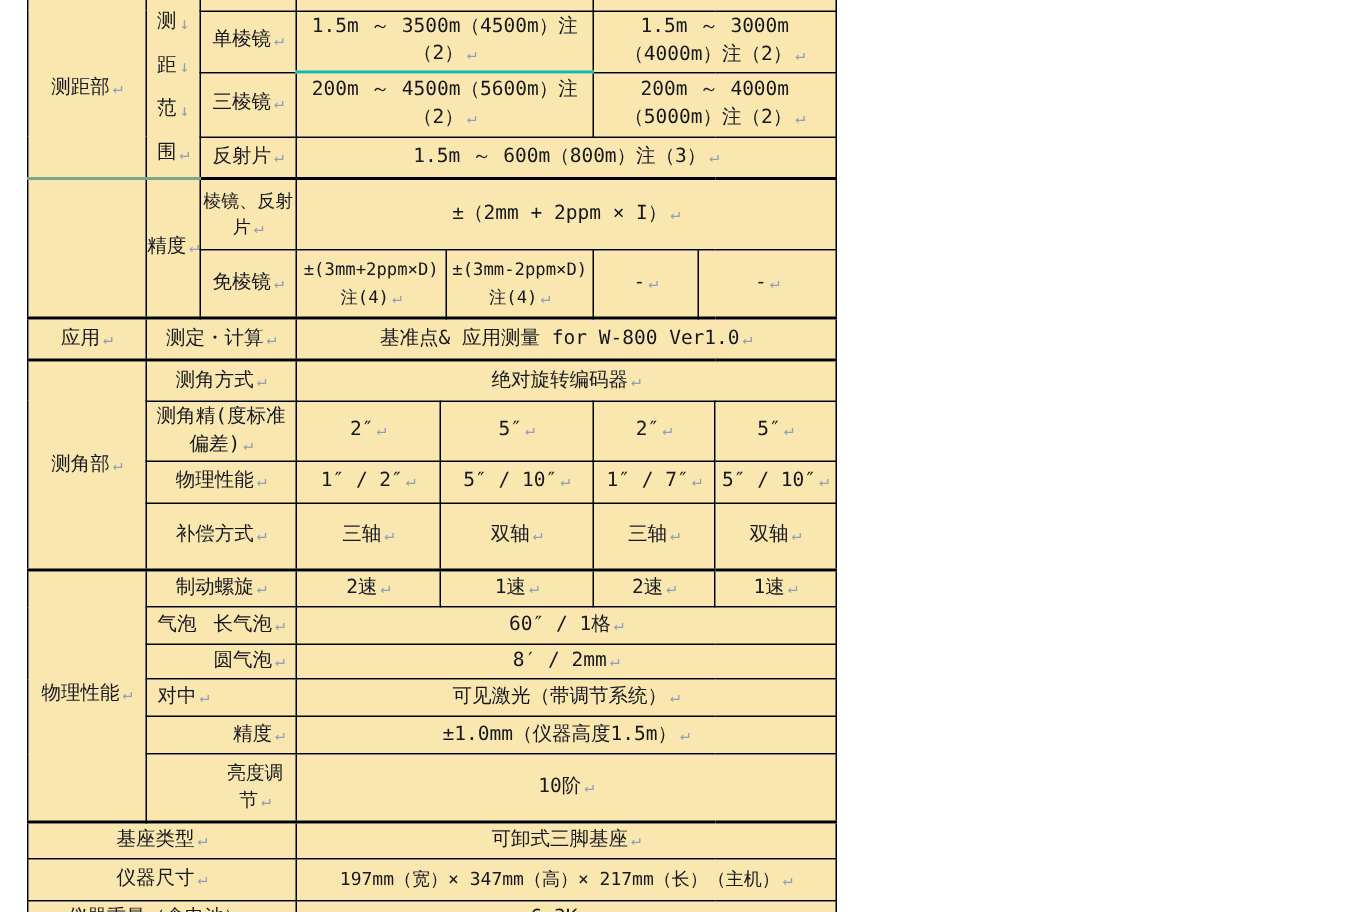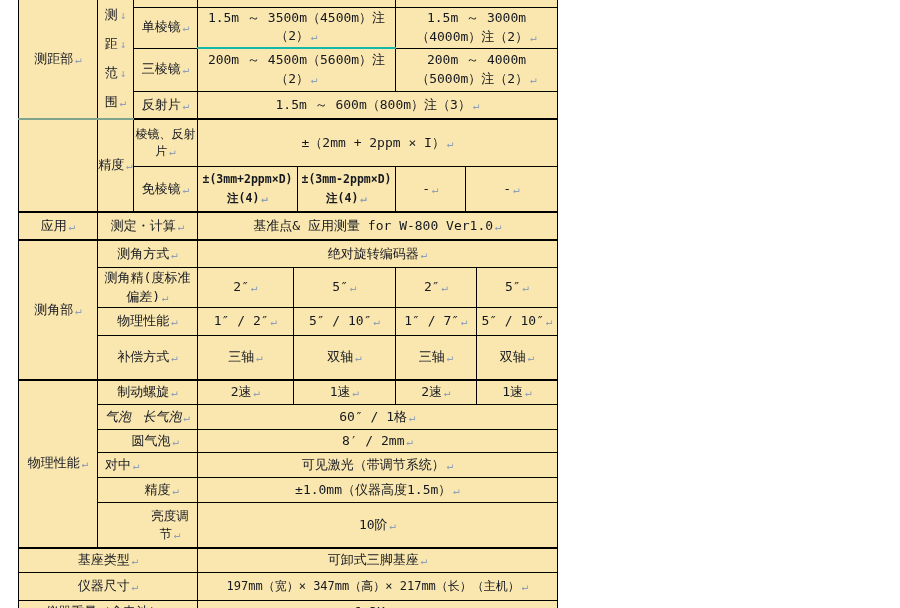--- a/index.html
+++ b/index.html
@@ -20,24 +20,24 @@
     word-break:break-word;
   }
   .noTop{border-top:0 !important;}
   .noBot{border-bottom:0 !important;}
   .t2k{border-top:2px solid #000;}
   .t2teal{border-top:2px solid #7fa38b;}
   .b1teal{border-bottom:1px solid #6f9e8f;}
   .t1teal{border-top:2px solid #14b8a6;}
   .mark{color:#8fa0b8;font-size:11px;padding-left:2px;}
   .fs12{font-size:12px;}
-  .fs11{font-size:11.5px;word-break:break-all;line-height:1.6;font-weight:bold;}
+  .fs11{font-size:11.5px;word-break:break-all;line-height:1.6;}
   .al{text-align:left;padding-left:7px;}
-  .ar{text-align:right;padding-right:18px;}
-  .bubble-cell{padding:0;font-style:italic;}
+  .ar{text-align:right;padding-right:7px;}
+  .bubble-cell{padding:0;}
   .bubble-flex{display:flex;justify-content:space-between;align-items:center;padding:0 7px;}
   .vcell{padding:0;}
   .vstack{display:flex;flex-direction:column;justify-content:center;align-items:center;height:100%;}
   .vline{display:flex;align-items:center;justify-content:center;height:29px;}
   .bright-cell{text-align:right;padding-right:4px;}
   .bright-box{display:inline-block;width:46px;text-align:center;font-size:12.5px;}
 </style>
 </head>
 <body>
 

